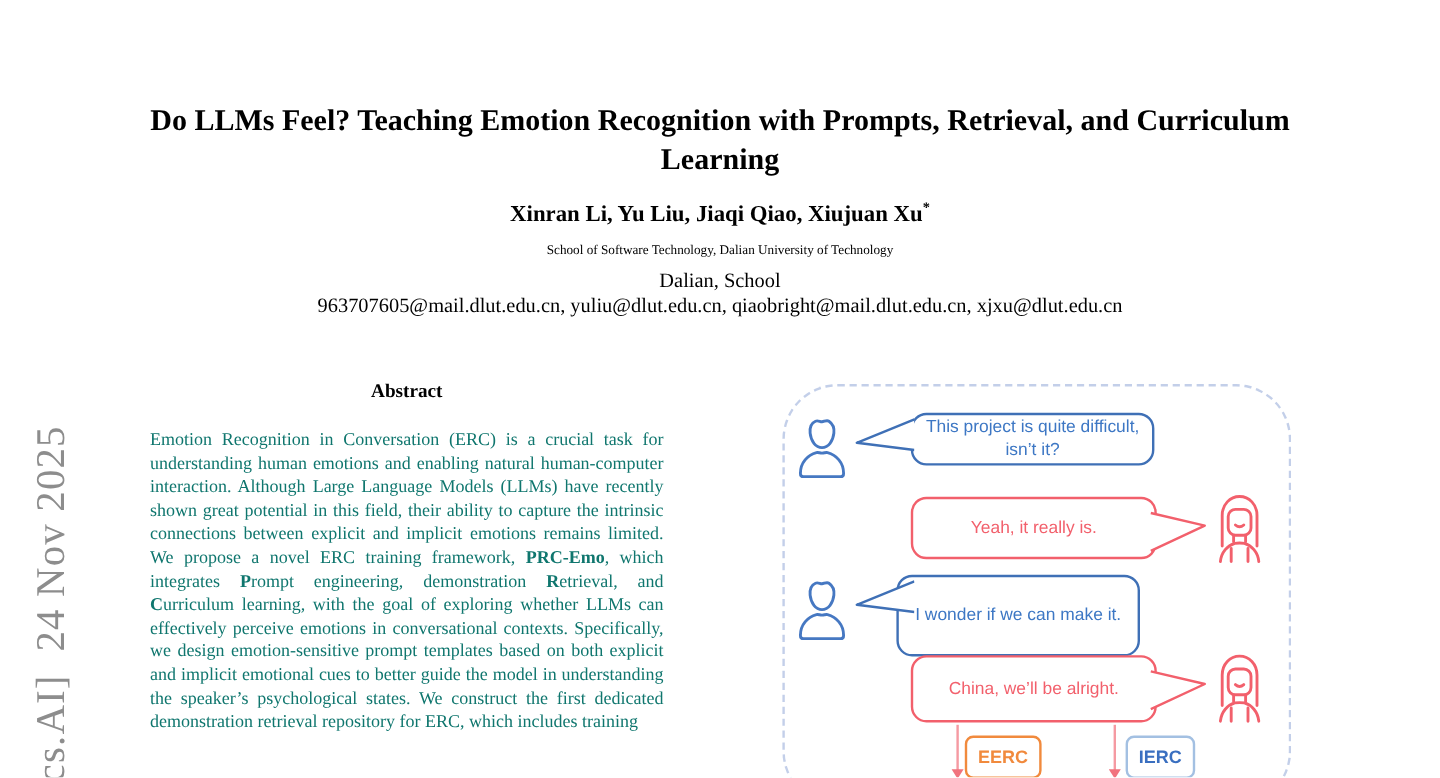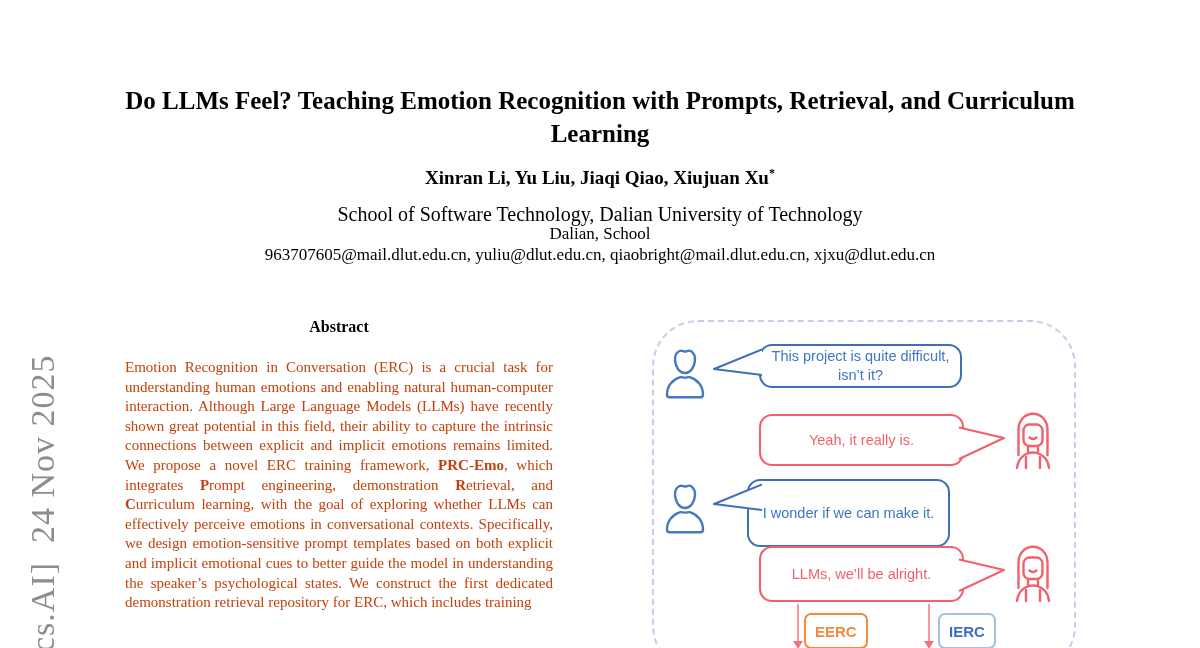--- a/index.html
+++ b/index.html
@@ -33,38 +33,38 @@
     top: 84px; left: 120px; width: 960px;
     margin: 0;
     text-align: center;
     font-size: 25px;
     font-weight: bold;
     line-height: 1.32;
   }
   .center-line { position: absolute; left: 0; width: 100%; text-align: center; }
   .authors   { top: 166px; font-size: 19px; font-weight: bold; }
   .authors sup { font-size: 12px; }
-  .affil-1   { top: 203px; font-size: 20px; }
+  .affil-1   { top: 203px; font-size: 11px; }
   .affil-2   { top: 224px; font-size: 17px; }
   .emails    { top: 245px; font-size: 17px; }
 
   
   .abstract-col { position: absolute; left: 125px; top: 318px; width: 428px; }
   .abstract-heading {
     margin: 0 0 22px 0;
     text-align: center;
     font-size: 16px;
     font-weight: bold;
   }
   .abstract-body {
     margin: 0;
     font-size: 15px;
     line-height: 19.6px;
     text-align: justify;
-    color: #c2410c;
+    color: #0f766e;
   }
   .abstract-body b { font-weight: bold; }
 
   
   .fig {
     position: absolute;
     left: 652px; top: 320px;
     width: 424px; height: 352px;
     margin: 0;
     box-sizing: border-box;
@@ -195,21 +195,21 @@
       </g>
     </svg>
     <div class="bubble blue b3">
         <span>I wonder if we can make it.</span>
       </div>
     <svg class="tail t3" width="50" height="30" viewBox="0 0 50 30">
       <path d="M50,1.5 L2,21 L50,27" fill="#ffffff" stroke="#3f70b6" stroke-width="2" stroke-linejoin="round"></path>
     </svg>
 
     <div class="bubble red b4">
-        <span>LLMs, we’ll be alright.</span>
+        <span>China, we’ll be alright.</span>
       </div>
     <svg class="tail t4" width="50" height="36" viewBox="0 0 50 36">
       <path d="M1,1.5 L46,12 L1,33" fill="#ffffff" stroke="#f2606c" stroke-width="2" stroke-linejoin="round"></path>
     </svg>
     <svg class="avatar a4" width="38" height="60" viewBox="0 0 38 60">
       <g fill="none" stroke="#f2606c" stroke-width="2.4" stroke-linejoin="round" stroke-linecap="round">
         <path d="M4.5,45 L4.5,19.5 C4.5,10.4 11,3.8 19,3.8 C27,3.8 33.5,10.4 33.5,19.5 L33.5,45"></path>
         <rect x="9.5" y="14.5" width="19" height="21.5" rx="6"></rect>
         <path d="M15.5,27.5 Q19,30.5 22.5,27.5"></path>
         <path d="M14,36.5 L14,41.5 M24,36.5 L24,41.5"></path>

